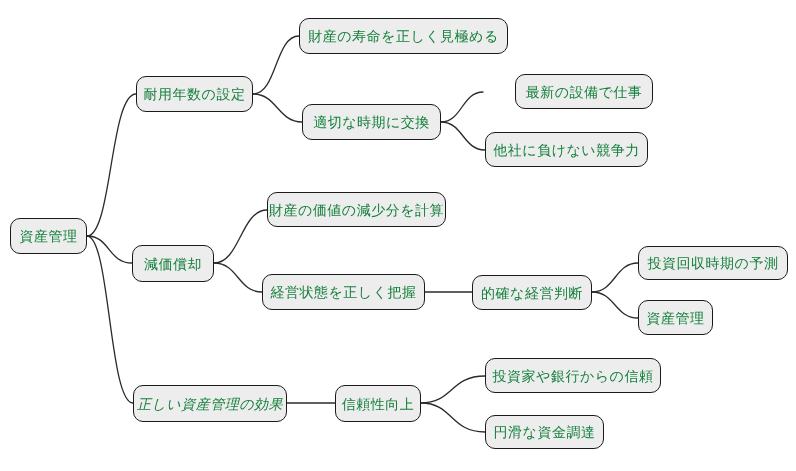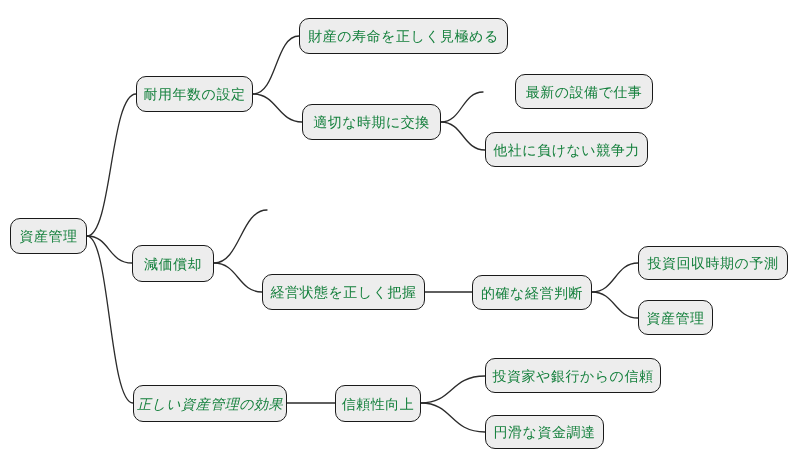--- a/index.html
+++ b/index.html
@@ -91,20 +91,21 @@
   <div class="node n-b1c1">財産の寿命を正しく見極める</div>
 
   <div class="node n-b1c2">適切な時期に交換</div>
 
   <div class="node n-b1c2c1">最新の設備で仕事</div>
 
   <div class="node n-b1c2c2">他社に負けない競争力</div>
 
   <div class="node n-b2">減価償却</div>
 
+  <div class="node n-b2c1">財産の価値の減少分を計算</div>
 
   <div class="node n-b2c2">経営状態を正しく把握</div>
 
   <div class="node n-b2c2c1">的確な経営判断</div>
 
   <div class="node n-b2c2c1c1">投資回収時期の予測</div>
 
   <div class="node n-b2c2c1c2">資産管理</div>
 
   <div class="node n-b3">正しい資産管理の効果</div>

